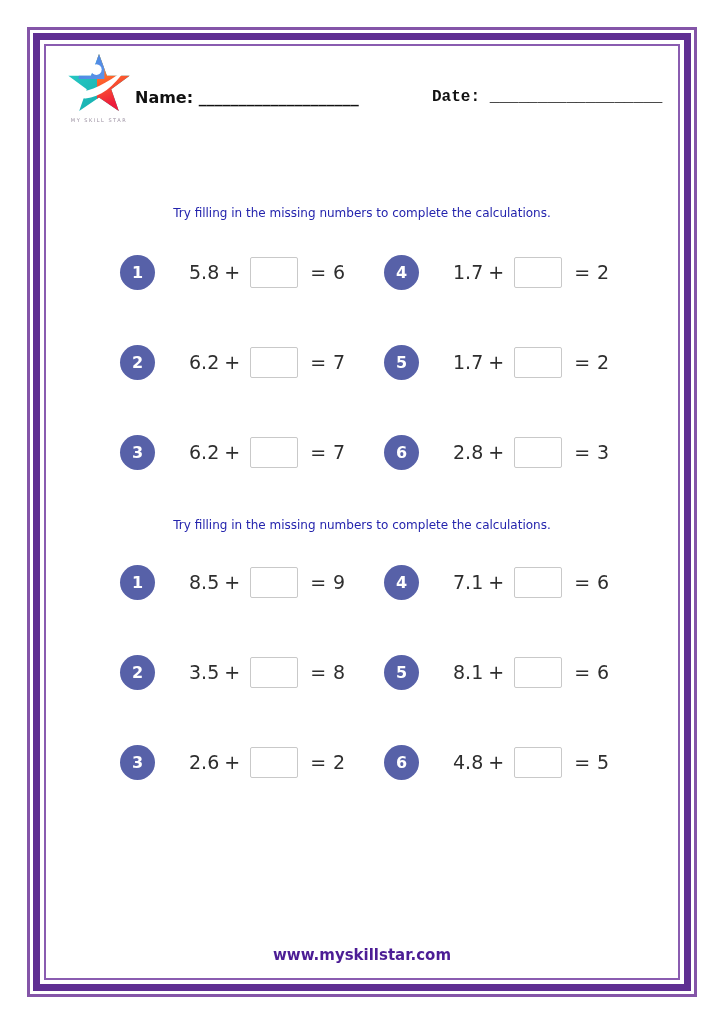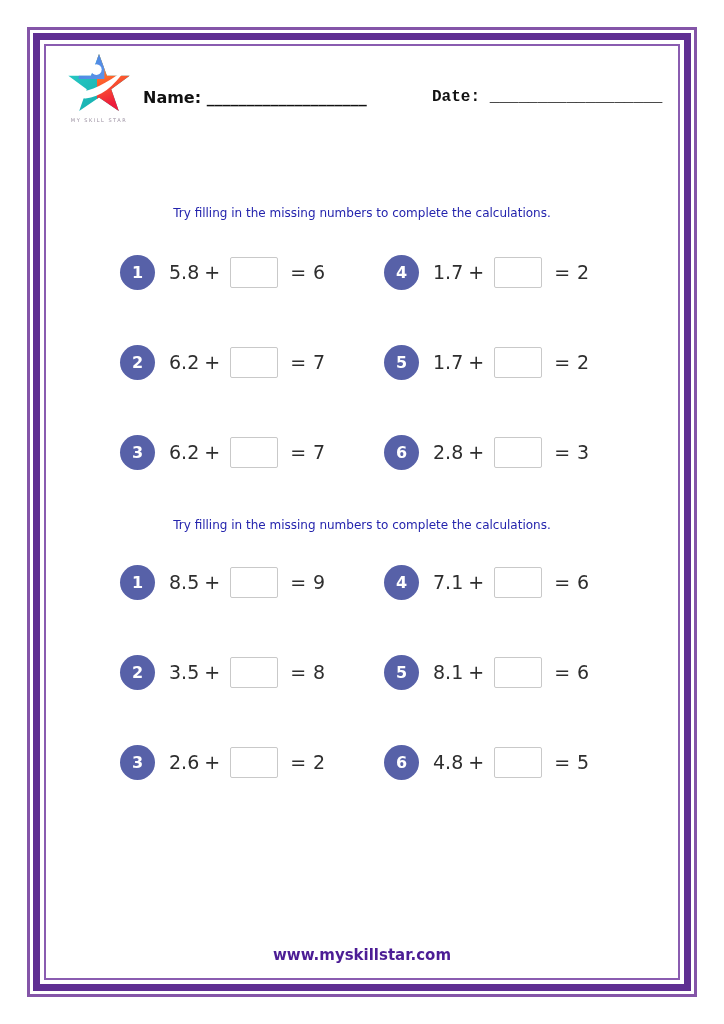--- a/index.html
+++ b/index.html
@@ -17,21 +17,21 @@
     width:100%;height:100%;border:7px solid #5f2f92;padding:4px;box-sizing:border-box;
   }
   .frame-inner{
     width:100%;height:100%;border:2px solid #8a5cb0;box-sizing:border-box;
   }
   
   .logo{position:absolute;left:56px;top:52px;width:86px;text-align:center;}
   .logo svg{width:78px;height:64px;display:block;margin:0 auto;}
   .logo-caption{font-size:5px;letter-spacing:1.5px;color:#9a8fa0;margin-top:1px;white-space:nowrap;}
   .field{position:absolute;top:88px;font-size:16px;font-weight:bold;color:#111;white-space:nowrap;}
-  .field-name{left:135px;margin-left:8px;}
+  .field-name{left:135px;}
   .field-date{left:432px;font-family:Liberation Mono, monospace;}
   .field .line{font-weight:bold;letter-spacing:0px;}
   
   .section-heading{
     position:absolute;left:0;width:100%;text-align:center;
     color:#2424ad;font-size:12px;font-weight:500;
   }
   .heading-1{top:206px;}
   .heading-2{top:518px;}
   
@@ -42,21 +42,21 @@
     row-gap:50px;
   }
   .grid-1{top:252px;}
   .grid-2{top:562px;}
   .problem{display:flex;align-items:center;height:40px;}
   .badge{
     width:35px;height:35px;border-radius:50%;background:#5761a8;
     color:#ffffff;font-size:16px;font-weight:bold;
     display:flex;align-items:center;justify-content:center;flex:0 0 auto;
   }
-  .expr{margin-left:14px;font-size:19px;color:#2e2e2e;white-space:nowrap;}
+  .expr{margin-left:34px;font-size:19px;color:#2e2e2e;white-space:nowrap;}
   .plus{margin-left:5px;}
   .answer-box{
     width:46px;height:29px;background:#ffffff;border:1px solid #c9c9c9;
     border-radius:2px;margin:0 12px 0 10px;flex:0 0 auto;
   }
   .eq{font-size:19px;color:#2e2e2e;white-space:nowrap;}
   .eq .result{margin-left:7px;}
   
   .footer{
     position:absolute;top:946px;left:0;width:100%;text-align:center;

